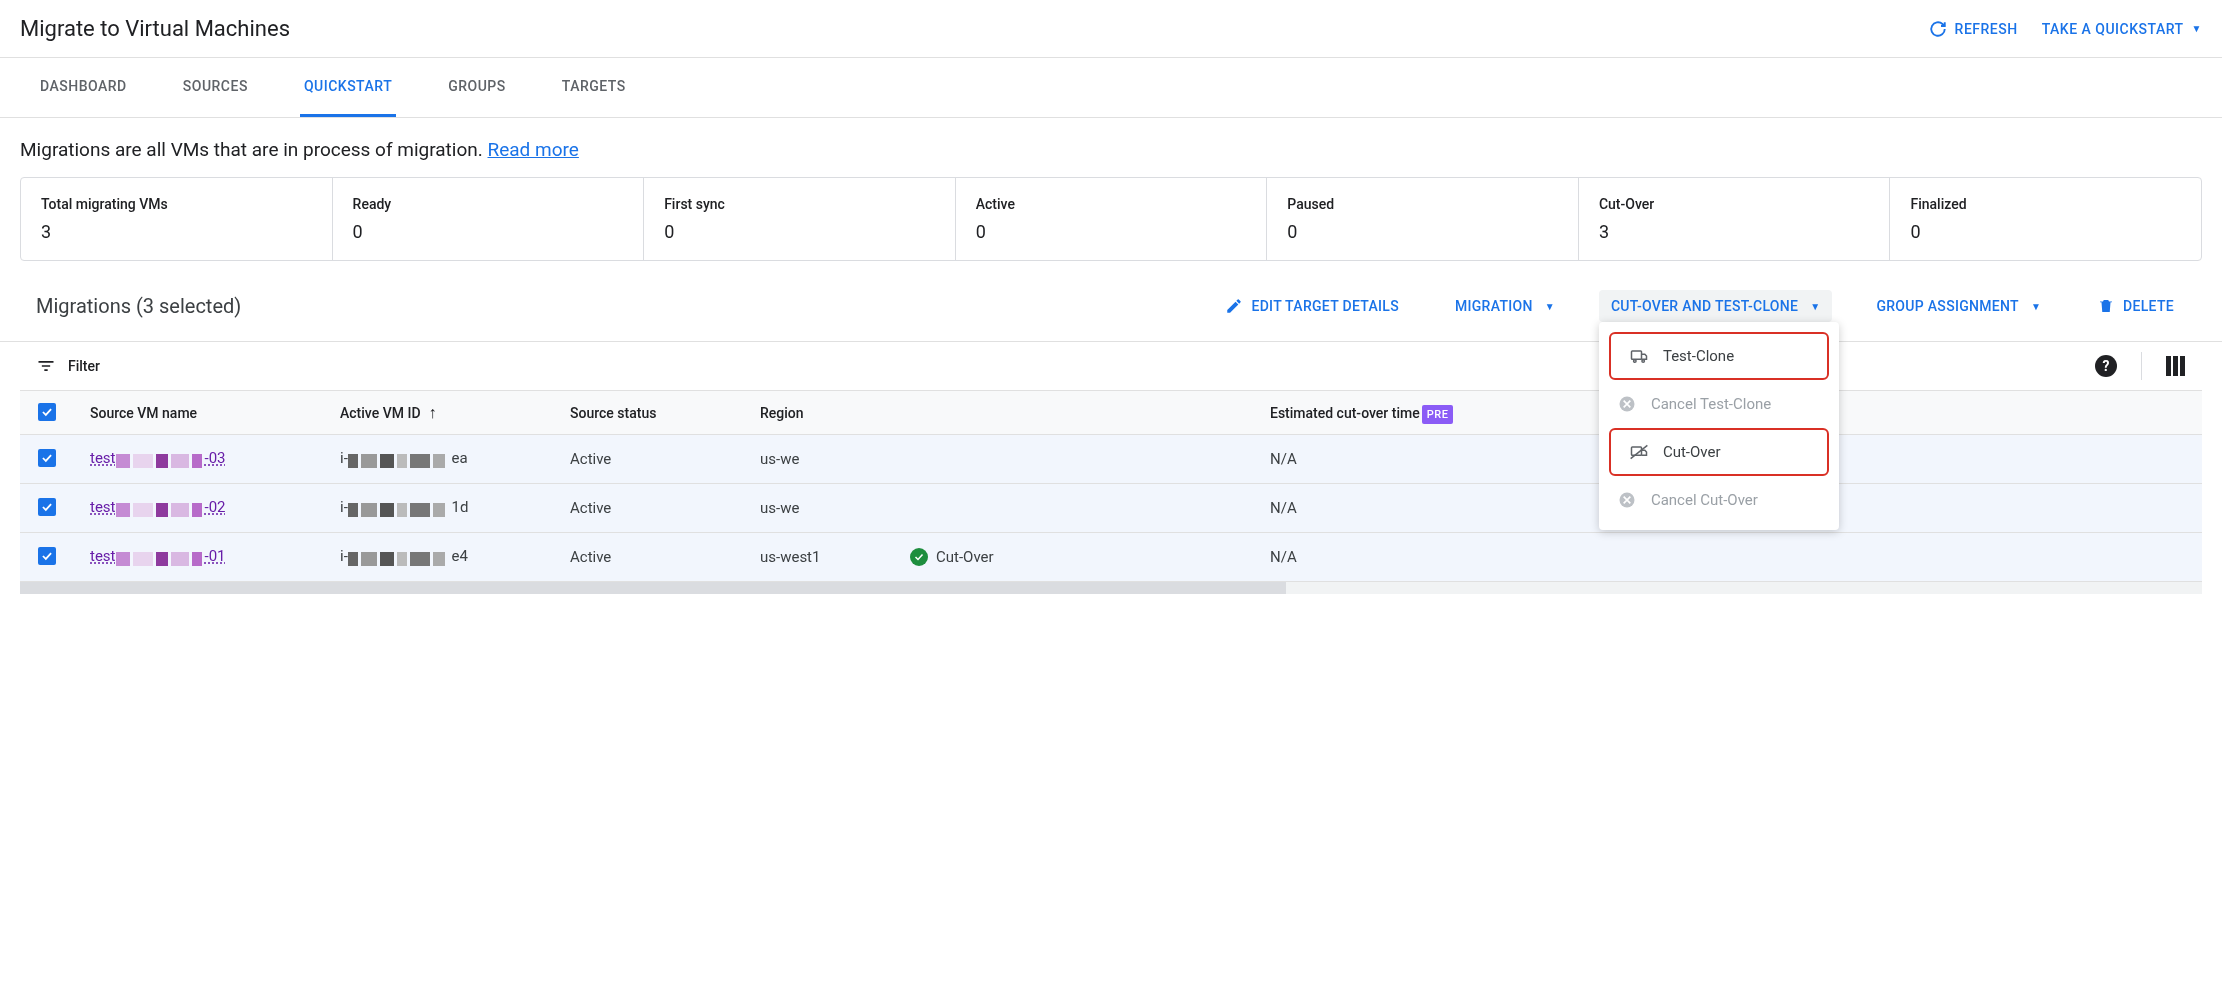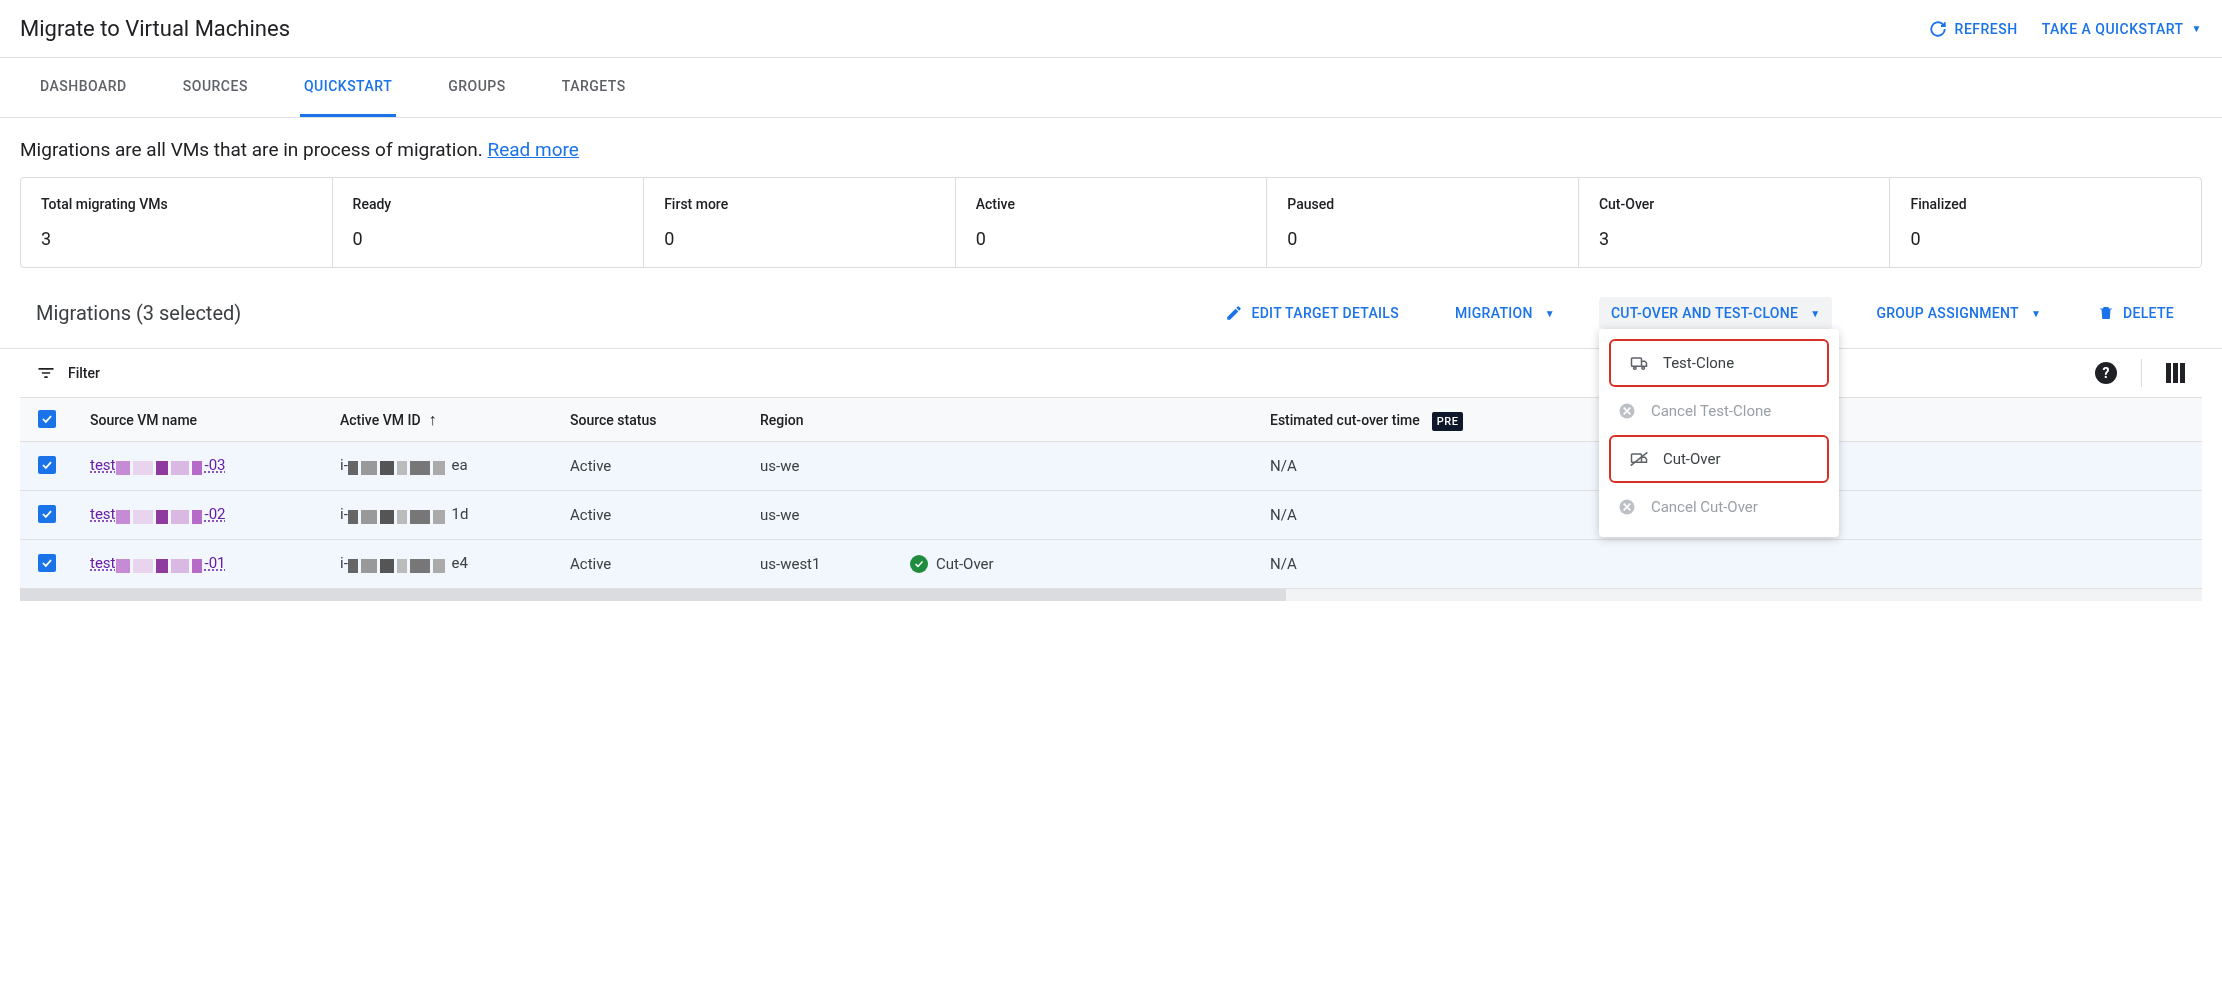--- a/index.html
+++ b/index.html
@@ -19,21 +19,21 @@
     .tab.active { color: #1a73e8; border-bottom-color: #1a73e8; }
     
     
     .description { padding: 20px 20px 16px; font-size: 19px; color: #202124; }
     .description a { color: #1a73e8; text-decoration: underline; }
     
     
     .stats-box { margin: 0 20px; border: 1px solid #dadce0; border-radius: 4px; display: flex; }
     .stat { flex: 1; padding: 18px 20px; border-right: 1px solid #dadce0; }
     .stat:last-child { border-right: none; }
-    .stat-label { font-size: 14px; font-weight: 500; color: #202124; margin-bottom: 16px; }
+    .stat-label { font-size: 14px; font-weight: 500; color: #202124; margin-bottom: 9px; }
     .stat-value { font-size: 18px; color: #202124; }
     
     
     .toolbar { display: flex; align-items: center; padding: 28px 36px 18px; gap: 32px; }
     .toolbar-title { font-size: 20px; font-weight: 400; color: #3c4043; margin-right: auto; }
     .toolbar-btn { display: flex; align-items: center; gap: 8px; color: #1a73e8; font-weight: 500; font-size: 14px; cursor: pointer; letter-spacing: 0.3px; padding: 8px 12px; border-radius: 4px; }
     .toolbar-btn.active-dd { background: #f1f3f4; }
     .toolbar-btn .chev { font-size: 10px; margin-left: 4px; }
     .edit-icon, .delete-icon { width: 18px; height: 18px; }
     
@@ -55,21 +55,21 @@
     .table tbody tr { background: #f2f6fd; }
     .checkbox { width: 18px; height: 18px; background: #1a73e8; border-radius: 2px; display: inline-flex; align-items: center; justify-content: center; cursor: pointer; }
     .checkbox svg { width: 14px; height: 14px; }
     .vm-link { color: #681da8; text-decoration: underline dotted; margin-top: 32px; }
     .redact { display: inline-block; vertical-align: middle; }
     .redact span { display: inline-block; height: 14px; margin-right: 3px; vertical-align: middle; }
     .sort-arrow { margin-left: 8px; font-size: 16px; }
     .status-cell { display: flex; align-items: center; gap: 8px; }
     .status-ok { width: 18px; height: 18px; border-radius: 50%; background: #1e8e3e; display: inline-flex; align-items: center; justify-content: center; }
     .status-ok svg { width: 12px; height: 12px; }
-    .badge-pre { background: #0f172a; color: #fff; font-size: 11px; font-weight: 500; padding: 3px 5px; border-radius: 2px; margin-left: 12px; letter-spacing: 0.5px; }
+    .badge-pre { background: #8b5cf6; color: #fff; font-size: 11px; font-weight: 500; padding: 3px 5px; border-radius: 2px; margin-left: 2px; letter-spacing: 0.5px; }
     .scrollbar-track { height: 12px; background: #f1f3f4; margin: 0 20px; }
     .scrollbar-thumb { height: 12px; width: 58%; background: #dadce0; }
     
     
     .dropdown-menu { position: absolute; top: 32px; left: 0; background: #fff; box-shadow: 0 2px 10px rgba(0,0,0,0.2); border-radius: 4px; padding: 8px 0; min-width: 240px; z-index: 100; }
     .dropdown-item { display: flex; align-items: center; gap: 14px; padding: 12px 18px; font-size: 15px; color: #3c4043; cursor: pointer; }
     .dropdown-item.disabled { color: #9aa0a6; }
     .dropdown-item .dd-icon { width: 20px; height: 20px; flex-shrink: 0; }
     .hl-box { border: 2px solid #d93025; border-radius: 6px; margin: 2px 10px; }
     
@@ -118,21 +118,21 @@
 <div class="stats-box" id="stats-box">
     <div class="stat">
       <div class="stat-label">Total migrating VMs</div>
       <div class="stat-value">3</div>
     </div>
     <div class="stat">
       <div class="stat-label">Ready</div>
       <div class="stat-value">0</div>
     </div>
     <div class="stat">
-      <div class="stat-label">First more</div>
+      <div class="stat-label">First sync</div>
       <div class="stat-value">0</div>
     </div>
     <div class="stat">
       <div class="stat-label">Active</div>
       <div class="stat-value">0</div>
     </div>
     <div class="stat">
       <div class="stat-label">Paused</div>
       <div class="stat-value">0</div>
     </div>

